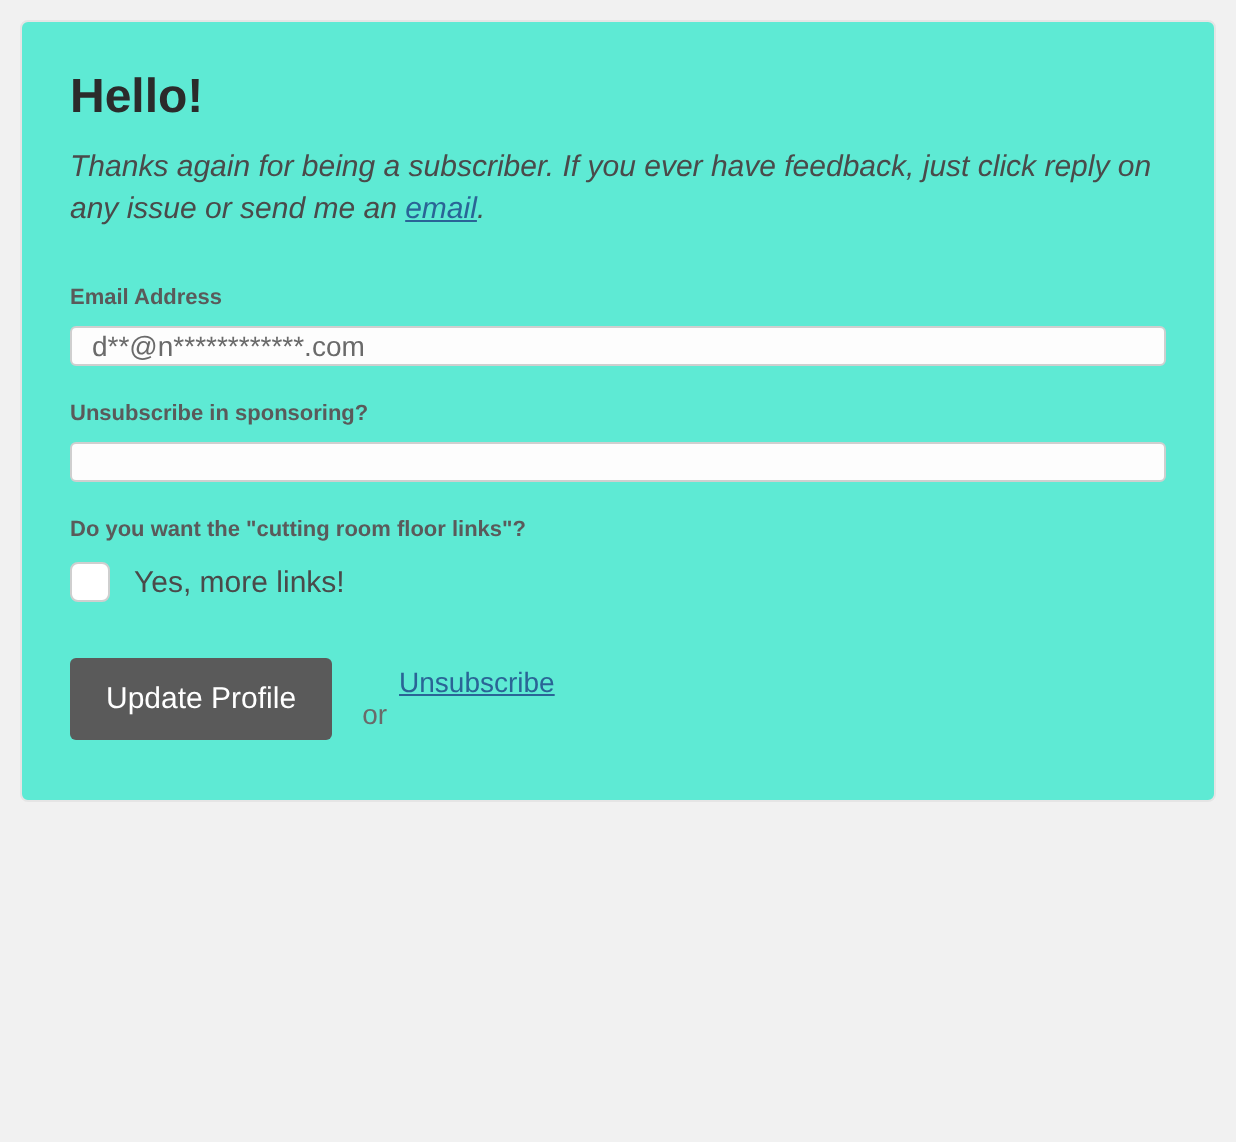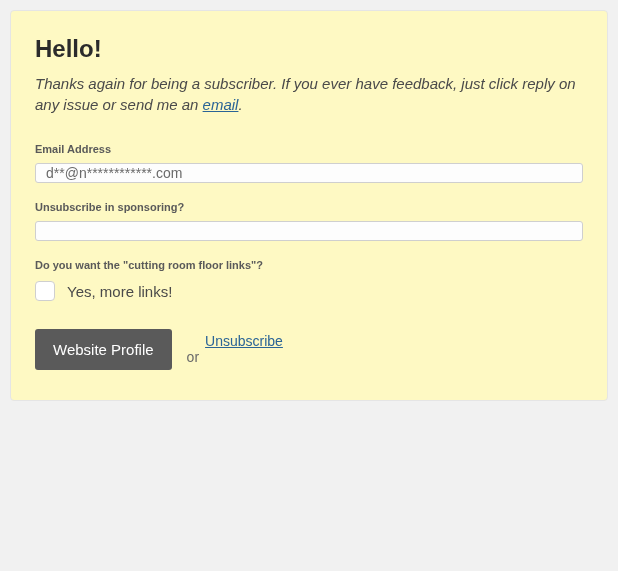--- a/index.html
+++ b/index.html
@@ -7,21 +7,21 @@
       margin: 0;
       padding: 0;
     }
     body {
       font-family: "Helvetica Neue", Helvetica, Arial, sans-serif;
       background: #f1f1f1;
       padding: 10px;
       width: 618px;
     }
     .card {
-      background: #fef9c3;
+      background: #5eead4;
       border: 1px solid #e5e5e5;
       border-radius: 4px;
       padding: 24px 24px 30px 24px;
     }
     .title {
       font-size: 24px;
       font-weight: 700;
       color: #2b2b2b;
       margin-bottom: 10px;
     }
@@ -132,18 +132,18 @@
 
   <div class="form-group">
     <label class="label">Do you want the "cutting room floor links"?</label>
     <div class="checkbox-row">
       <span class="checkbox"></span>
       <span class="checkbox-label">Yes, more links!</span>
     </div>
   </div>
 
   <div class="actions">
-    <button class="btn">Website Profile</button>
+    <button class="btn">Update Profile</button>
     <span class="or-text">or</span>
     <a class="unsub-link">Unsubscribe</a>
   </div>
 
 </div>
 
 </body></html>

